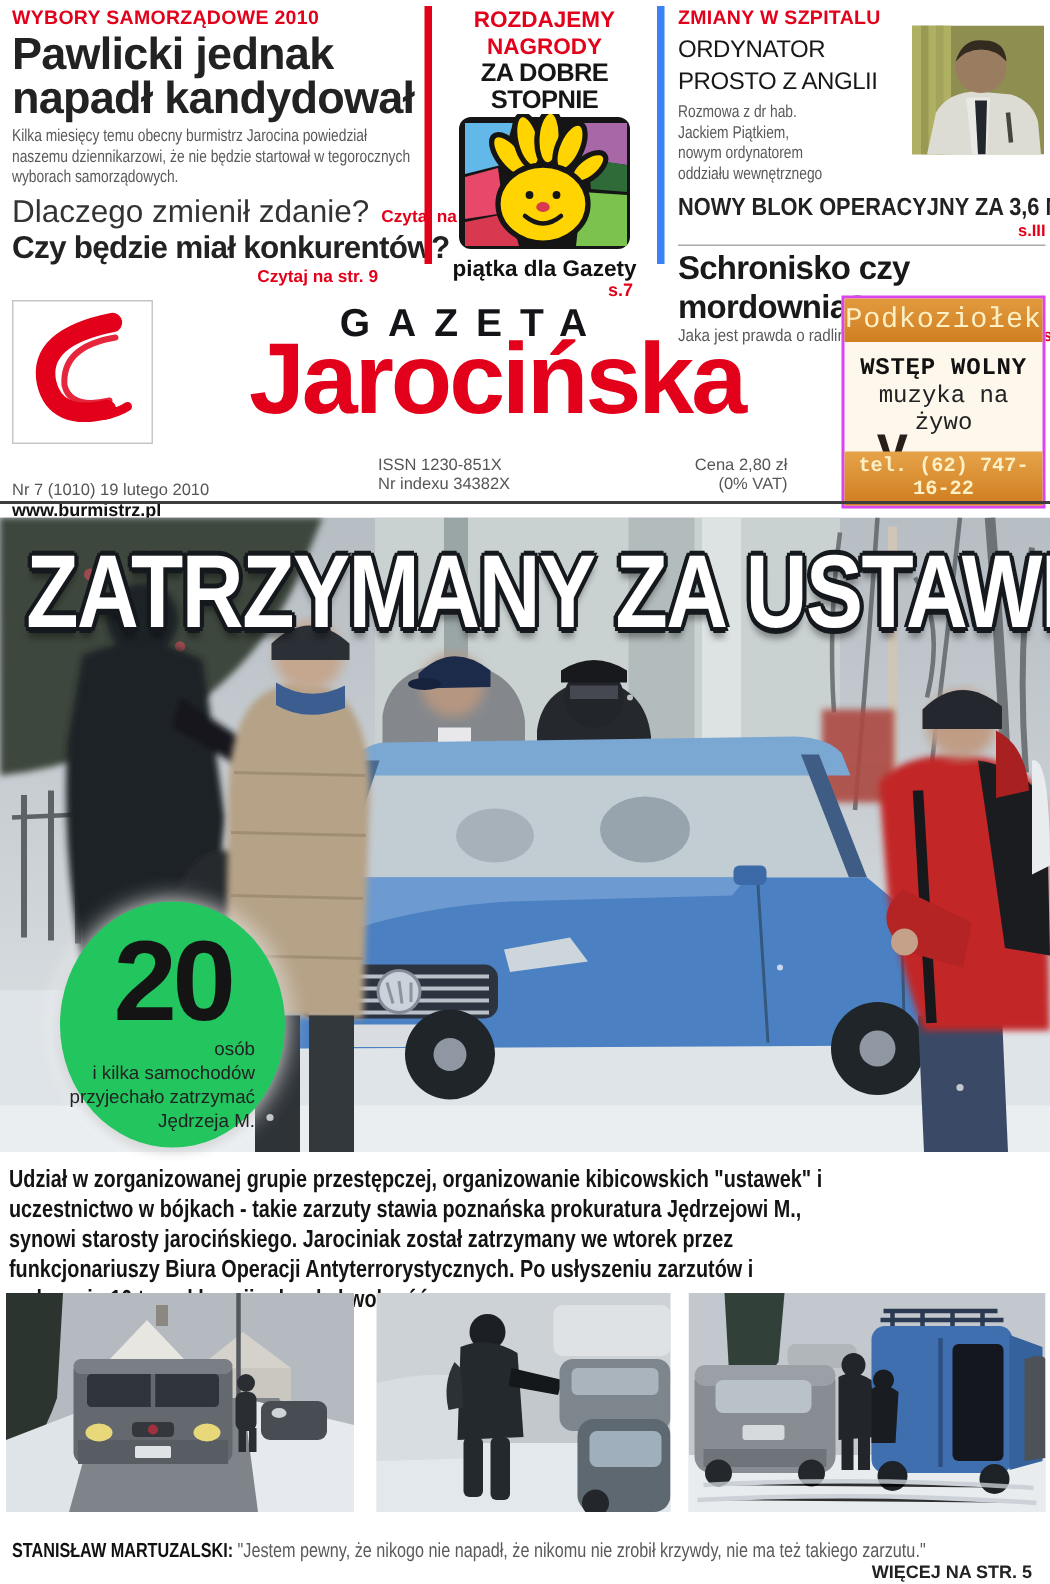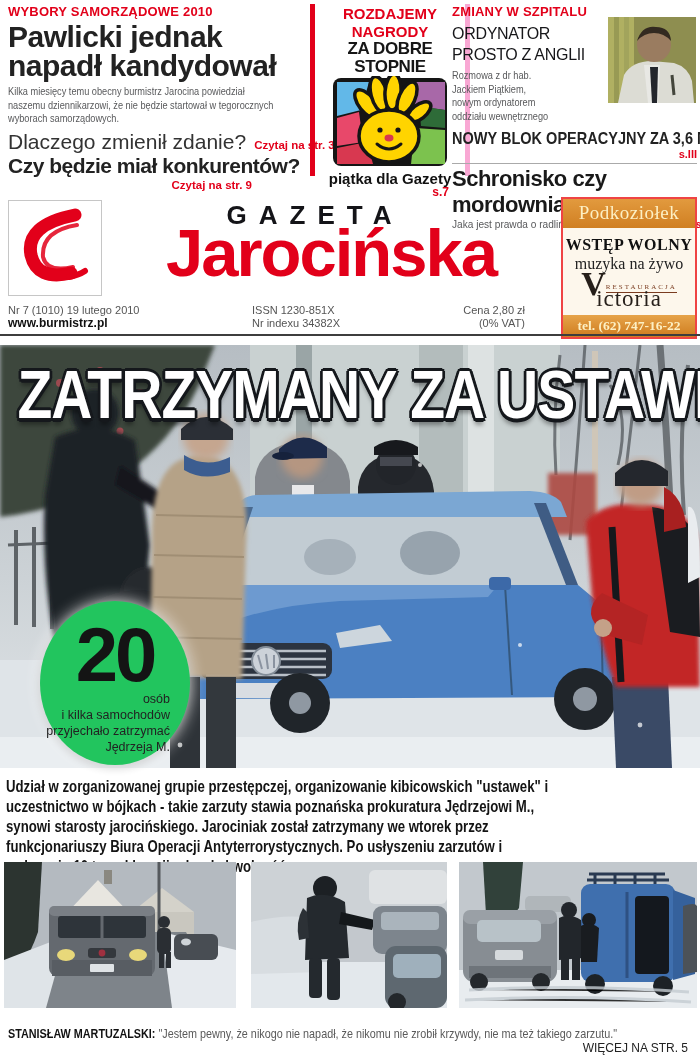--- a/index.html
+++ b/index.html
@@ -14,22 +14,22 @@
   .kicker{font-size:13px;font-weight:700;color:#e2001a;letter-spacing:.2px;}
   .tl-head{font-size:30px;line-height:29px;font-weight:700;color:#222;margin-top:3px;letter-spacing:-0.5px;}
   .tl-lead{font-size:11.5px;line-height:13.5px;color:#58595b;margin-top:5px;}
   .tl-q1{margin-top:4px;font-size:21px;color:#333;font-weight:400;white-space:nowrap;}
   .ref{font-size:11.5px;font-weight:700;color:#e2001a;}
   .tl-q1 .ref{margin-left:8px;}
   .tl-q2{font-size:21px;font-weight:700;color:#222;white-space:nowrap;letter-spacing:-0.5px;}
   .tl-q2ref{text-align:right;margin-top:1px;padding-right:30px;}
 
   .promo{left:283px;top:4px;width:150px;height:172px;
-         border-left:5px solid #e2001a;border-right:5px solid #f9a8d4;
-         text-align:center;padding:0 0;margin-left:27px;}
+         border-left:5px solid #e2001a;border-right:5px solid #3b82f6;
+         text-align:center;padding:0 0;}
   .promo-l1{font-size:15px;font-weight:700;color:#e2001a;line-height:16px;margin-top:2px;}
   .promo-l3{font-size:17px;font-weight:700;color:#161616;line-height:18px;letter-spacing:-0.4px;}
   .promo-cap{font-size:15px;font-weight:700;color:#111;line-height:14px;margin-top:-2px;}
   .promo-s7{font-size:12px;font-weight:700;color:#e2001a;text-align:right;padding-right:16px;margin-top:-1px;}
 
   .tr{left:452px;top:4px;width:245px;}
   .tr-head{font-size:16px;line-height:21px;font-weight:400;color:#17171a;margin-top:4px;letter-spacing:-0.3px;}
   .tr-lead{font-size:11.5px;line-height:13.5px;color:#58595b;margin-top:4px;width:128px;}
   .doc-photo{right:1px;top:13px;width:88px;height:86px;}
   .tr-strip1{font-size:16.5px;font-weight:700;color:#222;margin-top:6px;white-space:nowrap;}
@@ -39,29 +39,29 @@
   .tr-sub{font-size:11.5px;color:#58595b;white-space:nowrap;}
   .tr-sub .ref{margin-left:4px;}
 
   
   .masthead{left:0;top:192px;width:700px;height:146px;}
   .logo-box{left:8px;top:8px;width:92px;height:94px;background:#fff;border:1px solid #c6c6c6;}
   .gazeta{left:190px;top:8px;width:250px;text-align:center;font-size:26px;font-weight:700;
           color:#141418;letter-spacing:12px;}
   .jaro{left:96px;top:26px;width:470px;text-align:center;font-size:67px;font-weight:700;
         color:#e2001a;letter-spacing:-2px;line-height:70px;}
-  .issue-left{left:8px;top:112px;font-size:11px;color:#555;line-height:13px;}
+  .issue-left{left:8px;top:129px;font-size:11px;color:#555;line-height:13px;}
   .issue-left b{font-size:12px;color:#111;}
   .issue-mid{left:252px;top:112px;font-size:11px;color:#555;line-height:13px;}
   .issue-right{left:395px;top:112px;width:130px;text-align:right;font-size:11px;color:#555;line-height:13px;}
   .mast-hr{left:0;top:142px;width:700px;height:2px;background:#3d3d3d;}
 
   
-  .ad{right:3px;top:5px;width:132px;height:138px;background:#fdf7ec;border:2px solid #ef4444;
-      text-align:center;font-family:Liberation Serif, serif;}
+  .ad{right:3px;top:5px;width:132px;height:138px;background:#fdf7ec;border:2px solid #d946ef;
+      text-align:center;font-family:Liberation Mono, monospace;}
   .ad-head{background:linear-gradient(180deg,#e29a3e,#d07f22);color:#fdf0c4;font-size:19px;
            padding:3px 0 4px 0;letter-spacing:.5px;}
   .ad-l1{font-size:16px;font-weight:700;color:#111;margin-top:8px;letter-spacing:.5px;}
   .ad-l2{font-size:16px;color:#222;margin-top:1px;}
   .ad-brand{margin-top:5px;color:#261f1a;line-height:12px;}
   .ad-brand .v{font-size:34px;font-weight:700;vertical-align:-6px;}
   .ad-brand .rest{font-size:7px;letter-spacing:2px;color:#7a3c20;border-bottom:1px solid #7a3c20;padding-bottom:1px;}
   .ad-brand .ictoria{font-size:23px;letter-spacing:1px;}
   .ad-foot{position:absolute;bottom:0;left:0;right:0;background:linear-gradient(180deg,#e6a349,#cf7d1f);
            color:#fdf0c4;font-size:13.5px;font-weight:700;padding:3px 0;text-align:center;}
@@ -85,21 +85,21 @@
   
   .photo{top:862px;height:146px;}
   .p1{left:4px;width:232px;}
   .p2{left:251px;width:196px;}
   .p3{left:459px;width:238px;}
 
   
   .quote-row{left:8px;top:1026px;width:688px;font-size:13.5px;white-space:nowrap;}
   .quote-row .speaker{font-weight:700;color:#111;}
   .quote-row .qtext{color:#5a5a5a;}
-  .more{right:12px;top:1041px;font-size:12px;font-weight:400;color:#222;margin-left:21px;}
+  .more{right:12px;top:1041px;font-size:12px;font-weight:700;color:#222;margin-left:21px;}
 </style>
 </head>
 <body>
 
 <div class="page">
 
   <div class="abs tl">
     <div class="kicker">WYBORY SAMORZĄDOWE 2010</div>
     <div class="tl-head">Pawlicki jednak napadł kandydował</div>
     <div class="tl-lead cond">Kilka miesięcy temu obecny burmistrz Jarocina powiedział naszemu dziennikarzowi, że nie będzie startował w tegorocznych wyborach samorządowych.</div>

